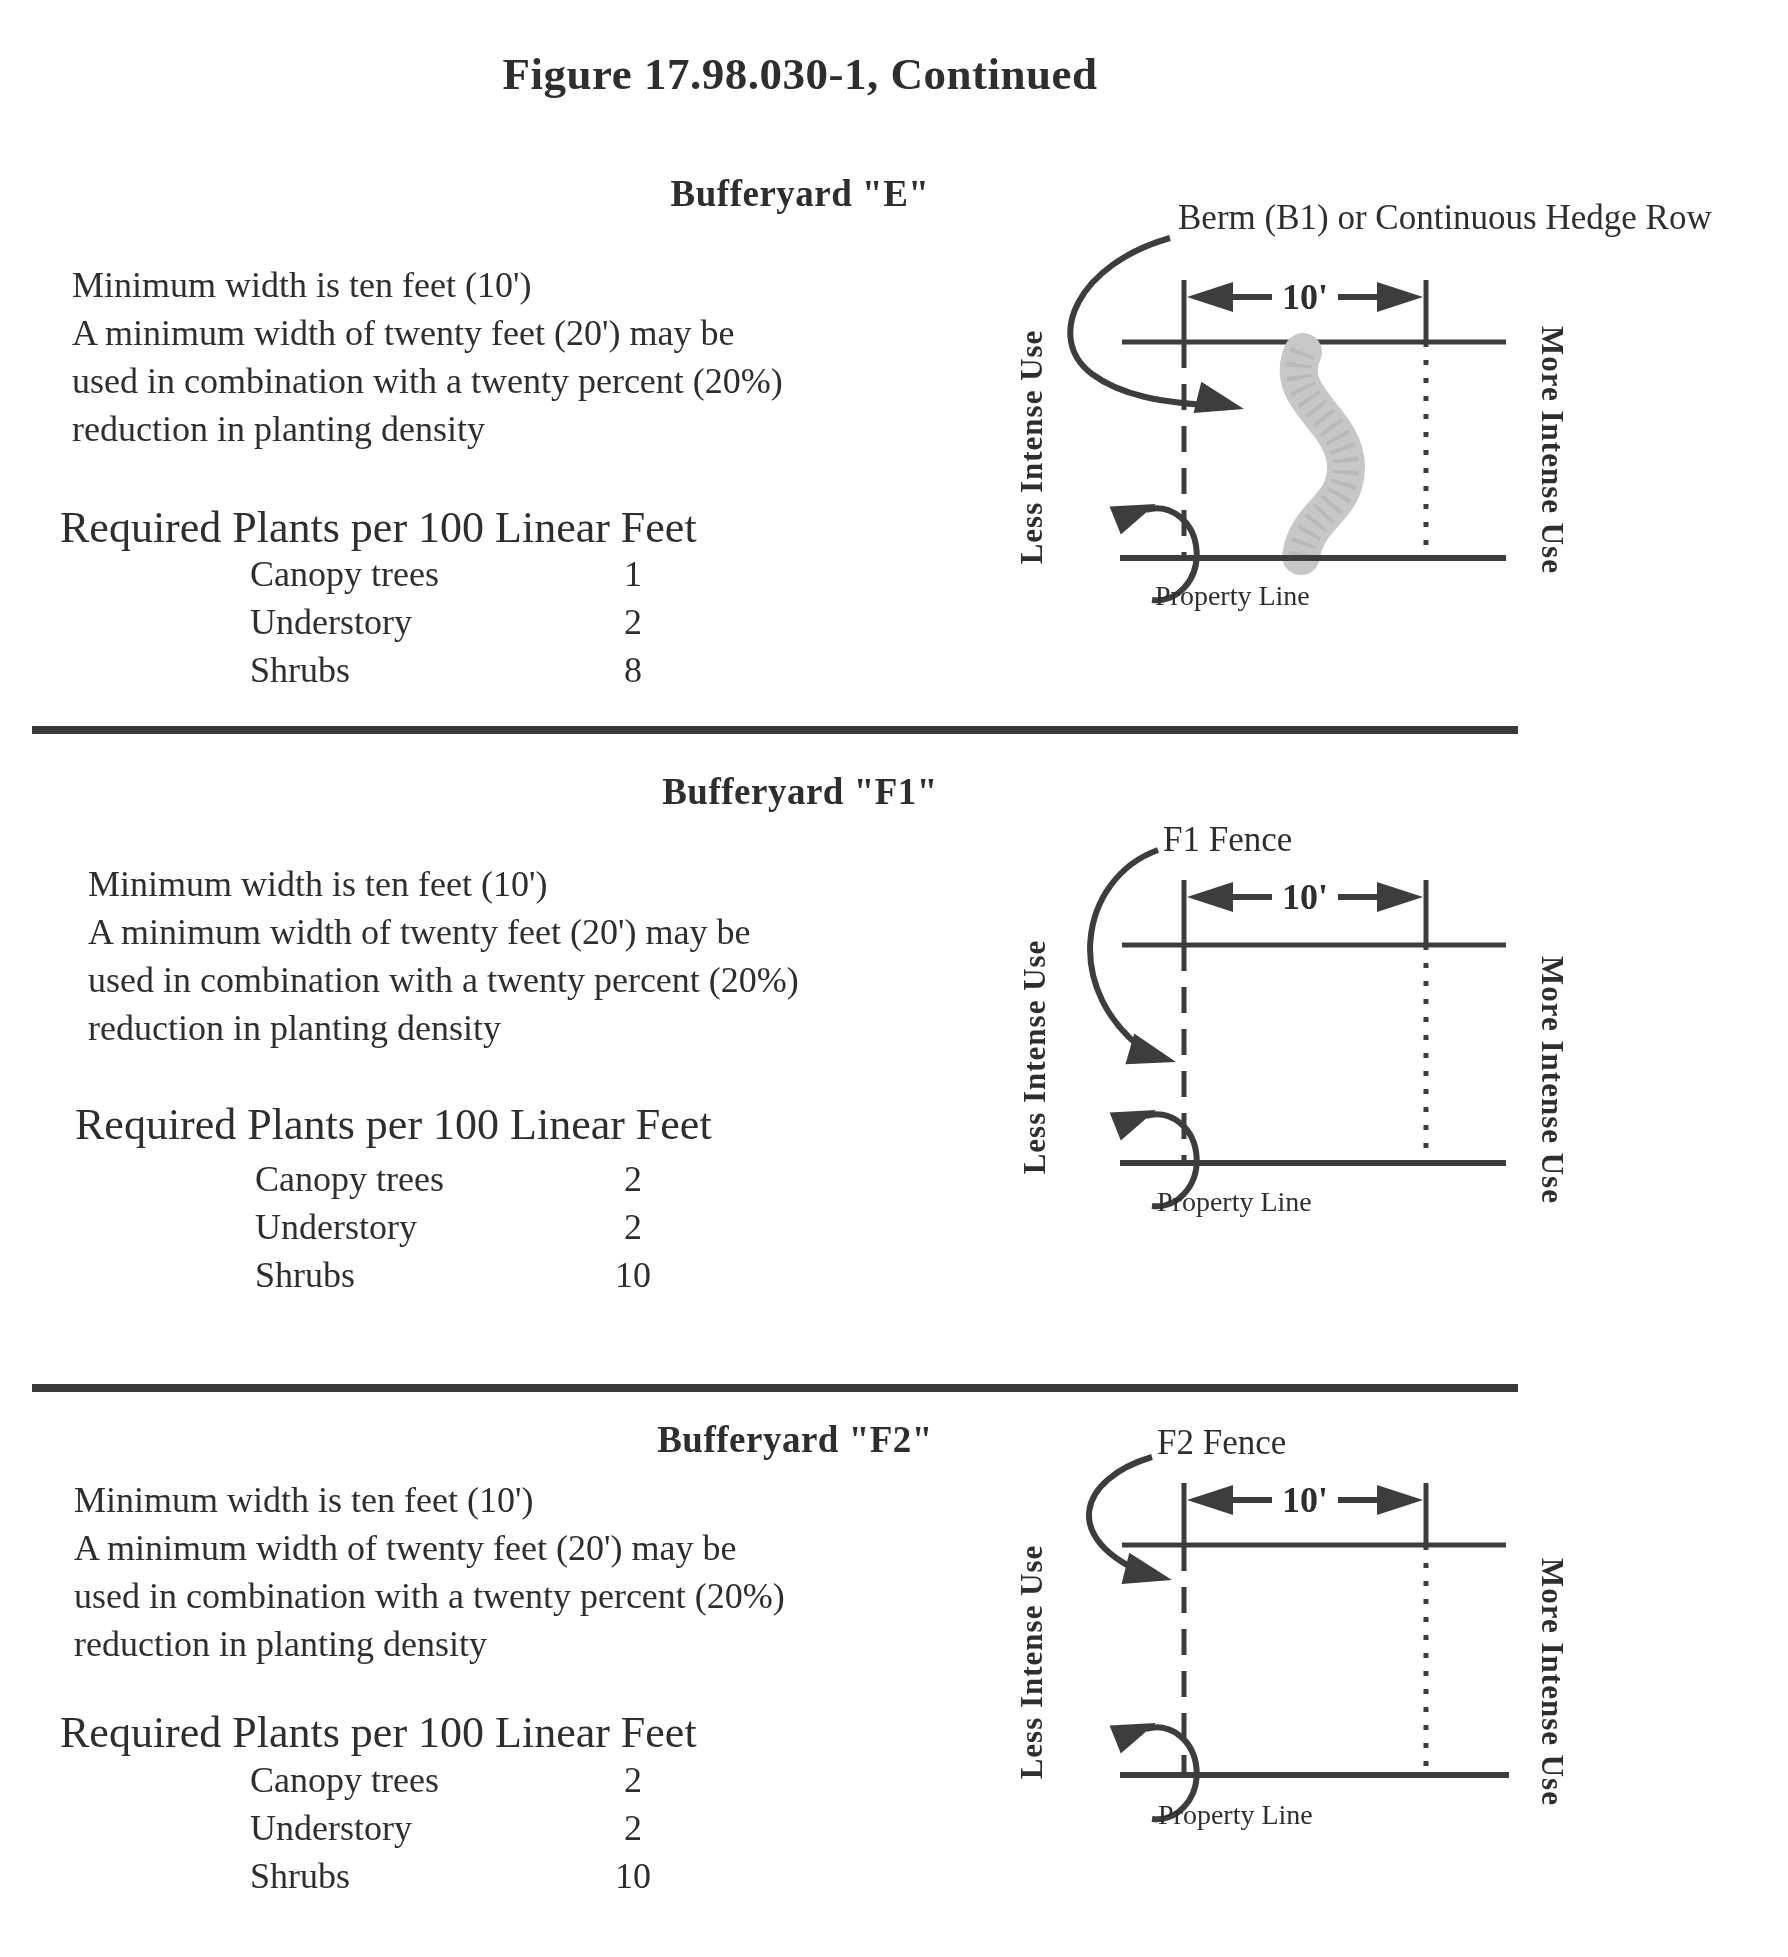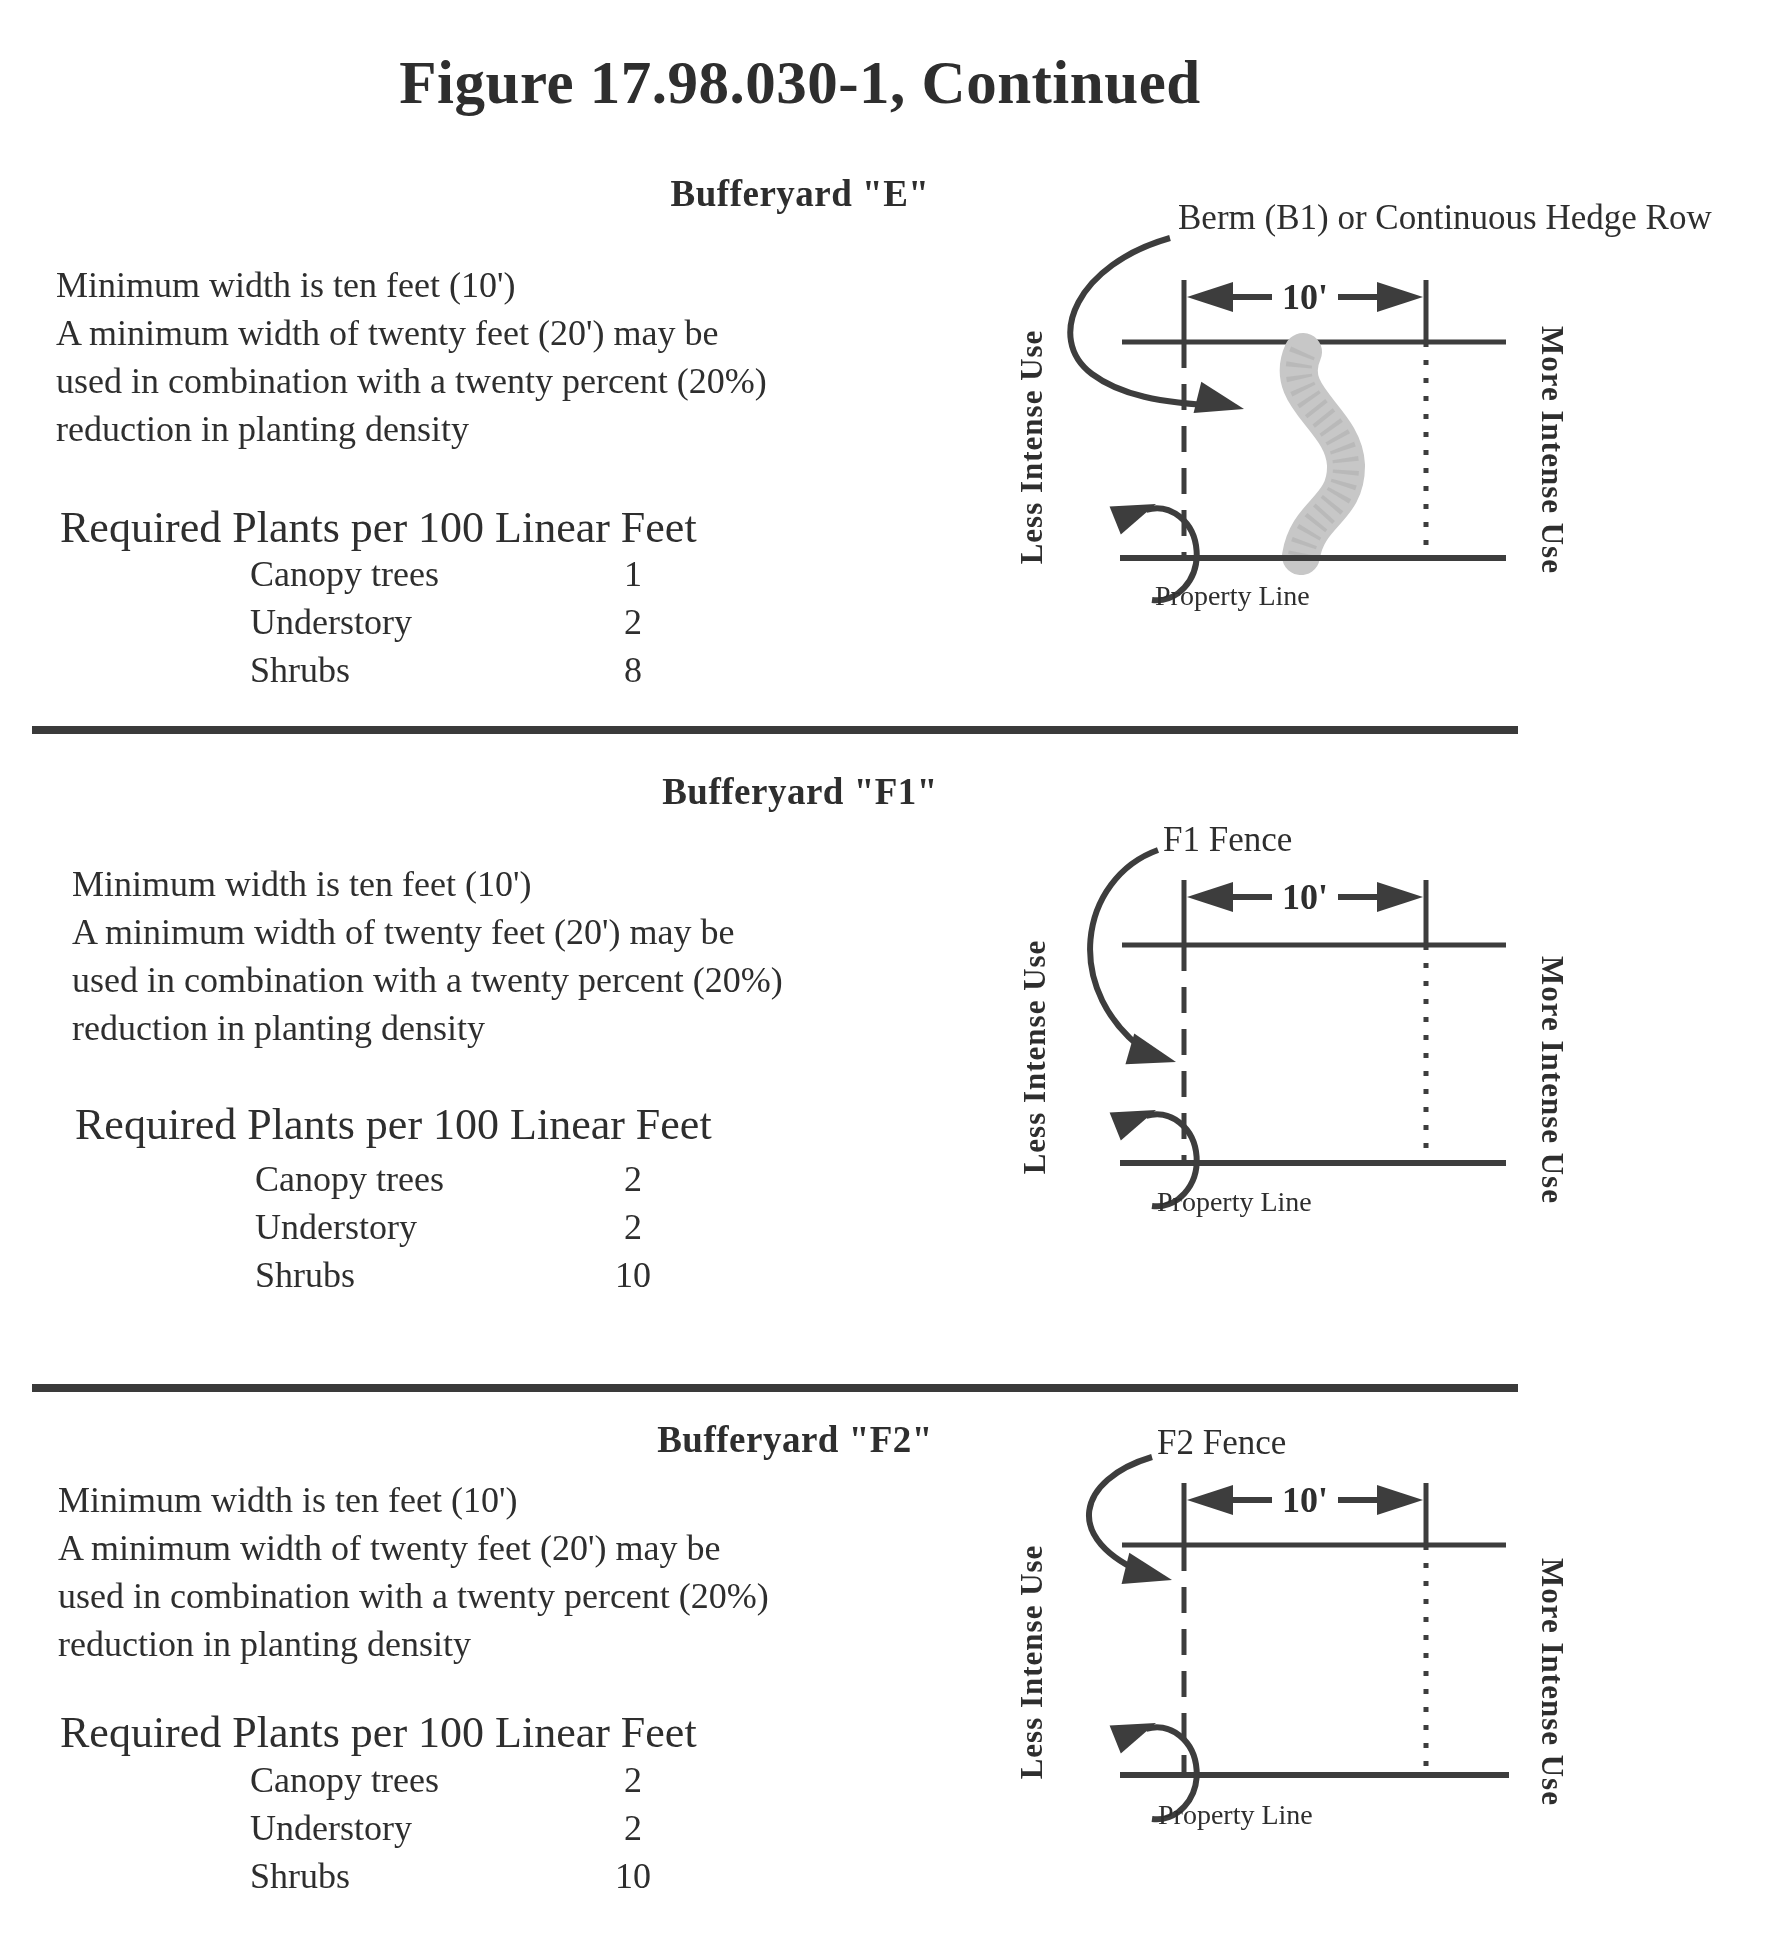--- a/index.html
+++ b/index.html
@@ -6,28 +6,28 @@
   .page{
     position:relative;
     width:1788px;height:1957px;
     background:#fff;
     font-family:"Liberation Serif", serif;
     color:#2e2e2e;
     overflow:hidden;
   }
   .abs{position:absolute;}
   .title{
-    font-size:61px;font-weight:700;letter-spacing:.5px;
+    font-size:45px;font-weight:700;letter-spacing:.5px;
     transform:translateX(-50%);white-space:nowrap;
   }
   .section-heading{
     font-size:37px;font-weight:600;letter-spacing:.5px;
     transform:translateX(-50%);white-space:nowrap;
   }
-  .body-text{font-size:36px;line-height:48px;white-space:nowrap;}
+  .body-text{font-size:36px;line-height:48px;white-space:nowrap;margin-left:16px;}
   .req-header{font-size:44px;white-space:nowrap;}
   .plant-name{font-size:36px;white-space:nowrap;}
   .plant-count{font-size:36px;width:90px;text-align:center;}
   .divider{background:#3a3a3a;height:8px;}
   .diagram-label{font-size:35px;white-space:nowrap;}
   .dim-label{font-size:36px;font-weight:600;white-space:nowrap;transform:translate(-50%,-50%);}
   .prop-label{font-size:28px;white-space:nowrap;}
   .vlabel{
     font-size:31px;font-weight:700;white-space:nowrap;letter-spacing:1px;
   }

